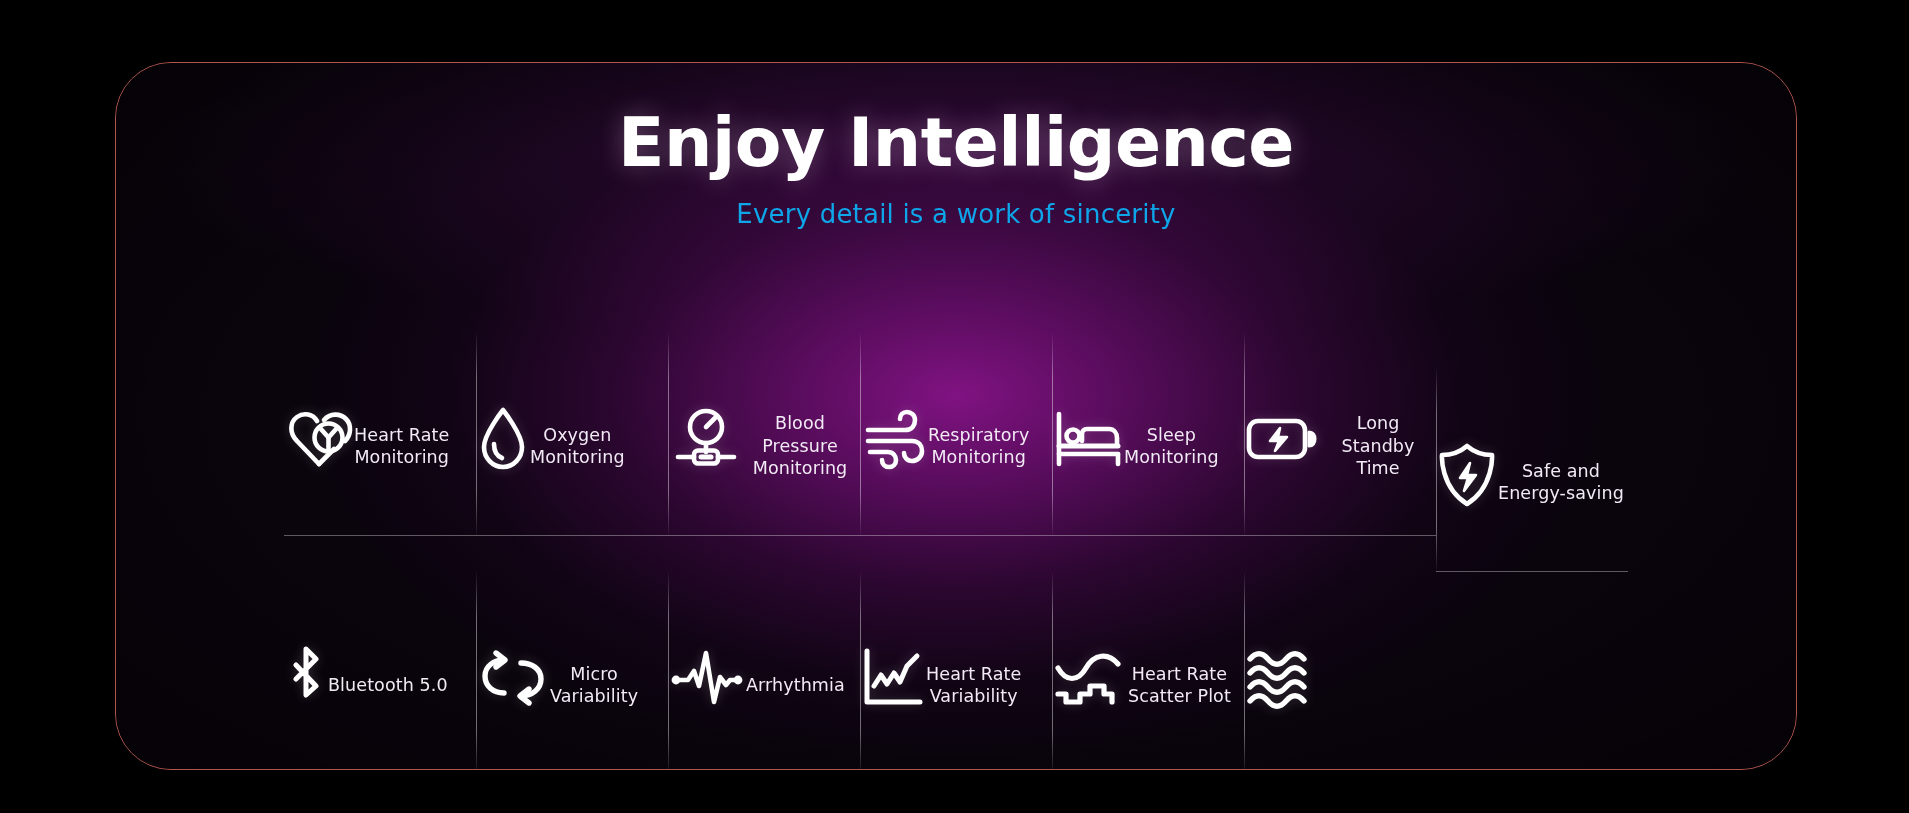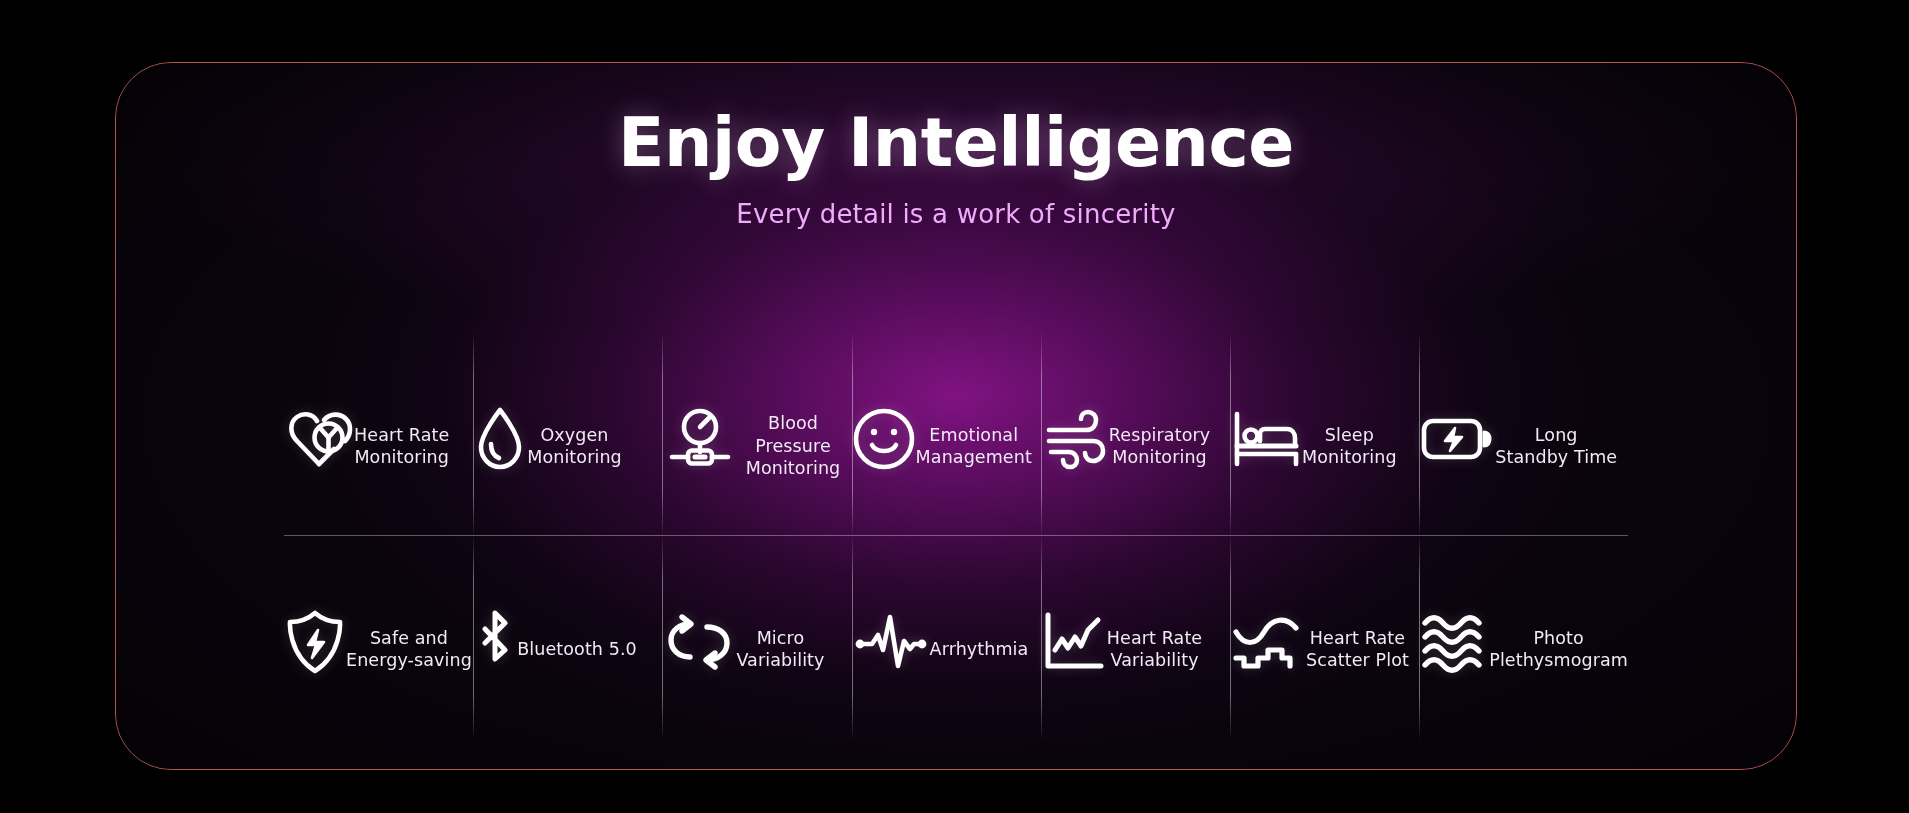--- a/index.html
+++ b/index.html
@@ -35,21 +35,21 @@
 
   
   .head{position:absolute;left:0;right:0;top:46px;text-align:center;}
   .title{
     font-size:68px;line-height:1;font-weight:700;color:#fff;
     letter-spacing:-.5px;
     text-shadow:0 0 26px rgba(255,215,255,.30);
     font-family:"DejaVu Sans","Liberation Sans",sans-serif;
   }
   .subtitle{
-    margin-top:22px;font-size:26px;color:#f0abfc;letter-spacing:.2px;
+    margin-top:22px;font-size:26px;color:#0ea5e9;letter-spacing:.2px;
     font-family:"DejaVu Sans","Liberation Sans",sans-serif;
   }
 
   
   #grid{
     position:absolute;left:168px;top:288px;width:1344px;
     display:grid;grid-template-columns:repeat(7,1fr);
   }
   .cell{
     position:relative;
@@ -135,33 +135,20 @@
               <path d="M50 50 L66 50"></path>
               <rect x="26" y="43.5" width="24" height="13" rx="4"></rect>
               <path d="M33 50 L43 50" stroke-width="5"></path>
             </svg>
           </div>
           <div class="label">
             <span>Blood Pressure</span><br><span>Monitoring</span>
           </div>
         </div>
 
-        <div class="cell">
-          <div class="icon">
-            <svg width="64" height="64" viewBox="0 0 64 64" fill="none" stroke="#fff" stroke-width="4.6" stroke-linecap="round" stroke-linejoin="round">
-              <circle cx="32" cy="32" r="28"></circle>
-              <circle cx="22" cy="25" r="3.2" fill="#fff" stroke="none"></circle>
-              <circle cx="42" cy="25" r="3.2" fill="#fff" stroke="none"></circle>
-              <path d="M20 38 C24 46 40 46 44 38"></path>
-            </svg>
-          </div>
-          <div class="label">
-            <span>Emotional</span><br><span>Management</span>
-          </div>
-        </div>
 
         <div class="cell">
           <div class="icon">
             <svg width="68" height="64" viewBox="0 0 68 64" fill="none" stroke="#fff" stroke-width="4.6" stroke-linecap="round" stroke-linejoin="round">
               <path d="M8 23 L45 23 C52 23 55 18 55 13 C55 8 51 5 47 5 C43 5 40 8 40 12"></path>
               <path d="M8 34 L52 34 C59 34 62 39 62 44 C62 50 57 54 52 54 C47 54 44 50 44 46"></path>
               <path d="M10 45 L28 45 C33 45 36 49 36 53 C36 57 33 60 29 60 C25 60 22 57 22 53"></path>
             </svg>
           </div>
           <div class="label">
@@ -274,21 +261,18 @@
 
         <div class="cell row2cell" style="margin-top:36px;">
           <div class="icon">
             <svg width="70" height="62" viewBox="0 0 70 62" fill="none" stroke="#fff" stroke-width="5.4" stroke-linecap="round" stroke-linejoin="round">
               <path d="M6 12 C12 5 18 5 24 12 C30 19 36 19 42 12 C48 5 54 5 60 12"></path>
               <path d="M6 26 C12 19 18 19 24 26 C30 33 36 33 42 26 C48 19 54 19 60 26"></path>
               <path d="M6 40 C12 33 18 33 24 40 C30 47 36 47 42 40 C48 33 54 33 60 40"></path>
               <path d="M6 54 C12 47 18 47 24 54 C30 61 36 61 42 54 C48 47 54 47 60 54"></path>
             </svg>
           </div>
-          <div class="label">
-            <span>Photo</span><br><span>Plethysmogram</span>
-          </div>
         </div>
 
       </div>
     </div>
   </div>
 </div>
 
 </body></html>

